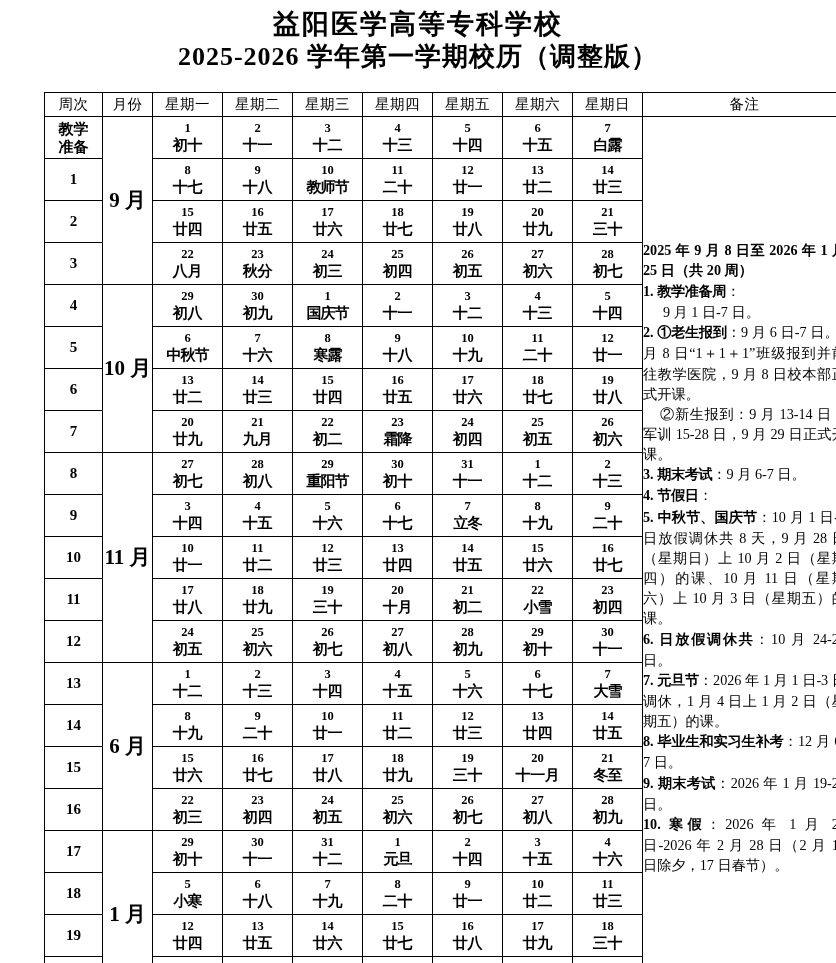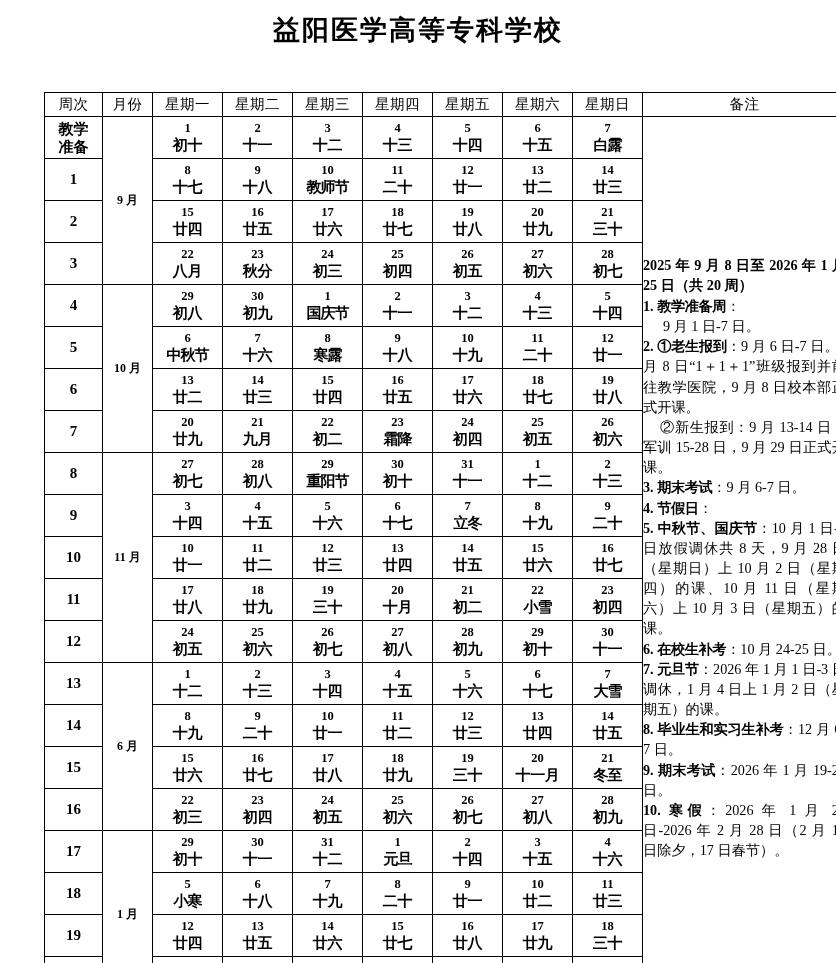--- a/index.html
+++ b/index.html
@@ -14,21 +14,21 @@
     overflow: hidden;
   }
   .page {
     width: 836px; height: 963px;
     position: relative;
     padding: 0;
   }
   
   .title-block {
     text-align: center;
-    padding-top: 14px;
+    padding-top: 8px;
   }
   .title-line1 {
     font-size: 27px;
     font-weight: bold;
     letter-spacing: 2px;
     line-height: 1.22;
     font-family: "Liberation Serif", "DejaVu Serif", serif;
   }
   .title-line2 {
     font-size: 26px;
@@ -73,21 +73,21 @@
     font-weight: bold;
     font-family: "Liberation Serif", "DejaVu Serif", serif;
     line-height: 1.15;
   }
   td.week-cell.prep {
     font-size: 15px;
     font-family: "Liberation Sans", "DejaVu Sans", sans-serif;
     font-weight: bold;
   }
   td.month-cell {
-    font-size: 12px;
+    font-size: 21px;
     font-weight: bold;
     font-family: "Liberation Serif", "DejaVu Serif", serif;
     line-height: 1.2;
   }
   td.day-cell {
     height: 42px;
     padding: 1px 0 2px 0;
   }
   .d-num {
     display: block;
@@ -127,33 +127,34 @@
     text-align: justify;
   }
   .note-item {
     text-align: justify;
     margin-bottom: 0px;
     text-indent: 0;
   }
   .note-num { font-weight: bold; }
   .note-key {
     font-weight: bold;
-    font-family: Liberation Serif, serif;
+    font-family: Liberation Mono, monospace;
     letter-spacing: -0.4px;
   }
   .note-sub { display: block; text-indent: 1.2em; }
   .note-indent { text-indent: 1.4em; display: block; }
 </style>
 </head>
 <body>
 
 <div class="page">
 
   <div class="title-block">
     <div class="title-line1">益阳医学高等专科学校</div>
+    <div class="title-line2">2025-2026 学年第一学期校历（调整版）</div>
   </div>
 
   <div class="cal-wrap">
     <table class="cal">
       <colgroup>
         <col class="c-week">
           <col class="c-month">
         <col class="c-day">
           <col class="c-day">
           <col class="c-day">
@@ -210,21 +211,21 @@
               <span class="d-lunar special">白露</span>
             </td>
             <td class="notes-cell" rowspan="21">
               <div class="notes-inner">
                 <div class="note-head">2025 年 9 月 8 日至 2026 年 1 月 25 日（共 20 周）</div>
                 <div class="note-item"><span class="note-num">1. </span><span class="note-key">教学准备周</span><span>：</span><span class="note-indent">9 月 1 日-7 日。</span></div>
                 <div class="note-item"><span class="note-num">2. </span><span class="note-key">①老生报到</span><span>：</span><span>9 月 6 日-7 日。9 月 8 日“1＋1＋1”班级报到并前往教学医院，9 月 8 日校本部正式开课。</span><span class="note-sub">②新生报到：9 月 13-14 日，军训 15-28 日，9 月 29 日正式开课。</span></div>
                 <div class="note-item"><span class="note-num">3. </span><span class="note-key">期末考试</span><span>：</span><span>9 月 6-7 日。</span></div>
                 <div class="note-item"><span class="note-num">4. </span><span class="note-key">节假日</span><span>：</span></div>
                 <div class="note-item"><span class="note-num">5. </span><span class="note-key">中秋节、国庆节</span><span>：</span><span>10 月 1 日-8 日放假调休共 8 天，9 月 28 日（星期日）上 10 月 2 日（星期四）的课、10 月 11 日（星期六）上 10 月 3 日（星期五）的课。</span></div>
-                <div class="note-item"><span class="note-num">6. </span><span class="note-key">在校生补考</span><span>：</span><span>10 月 24-25 日。</span></div>
+                <div class="note-item"><span class="note-num">6. </span><span class="note-key">日放假调休共</span><span>：</span><span>10 月 24-25 日。</span></div>
                 <div class="note-item"><span class="note-num">7. </span><span class="note-key">元旦节</span><span>：</span><span>2026 年 1 月 1 日-3 日调休，1 月 4 日上 1 月 2 日（星期五）的课。</span></div>
                 <div class="note-item"><span class="note-num">8. </span><span class="note-key">毕业生和实习生补考</span><span>：</span><span>12 月 6-7 日。</span></div>
                 <div class="note-item"><span class="note-num">9. </span><span class="note-key">期末考试</span><span>：</span><span>2026 年 1 月 19-25 日。</span></div>
                 <div class="note-item"><span class="note-num">10. </span><span class="note-key">寒假</span><span>：</span><span>2026 年 1 月 26 日-2026 年 2 月 28 日（2 月 16 日除夕，17 日春节）。</span></div>
               </div>
             </td>
           </tr>
           <tr>
             <td class="week-cell">1</td>
             <td class="day-cell">

